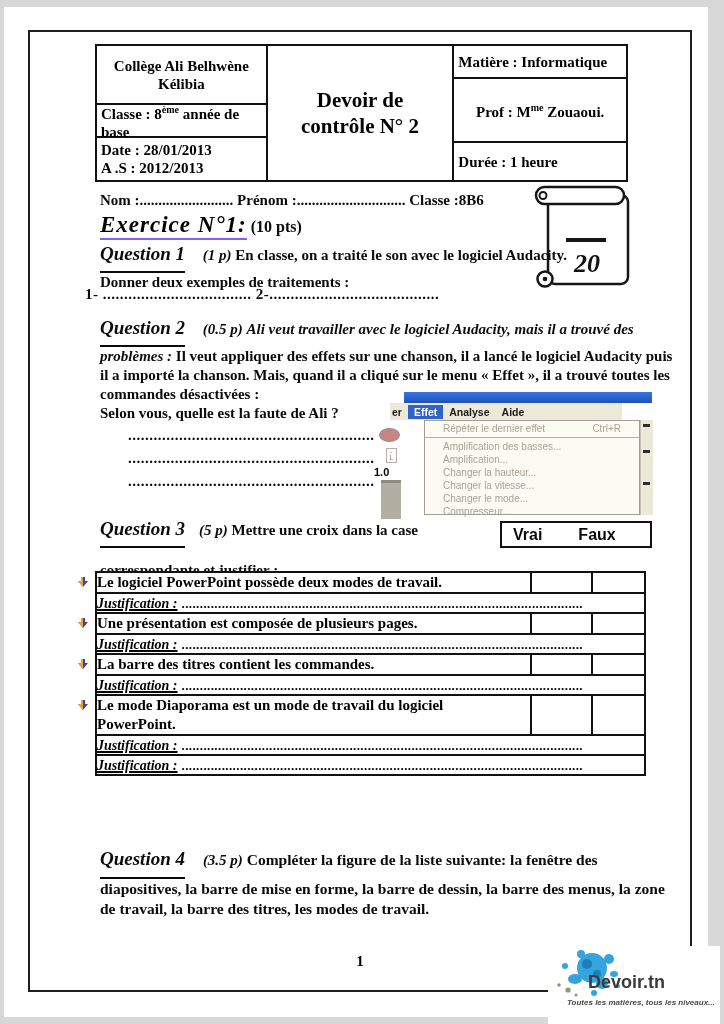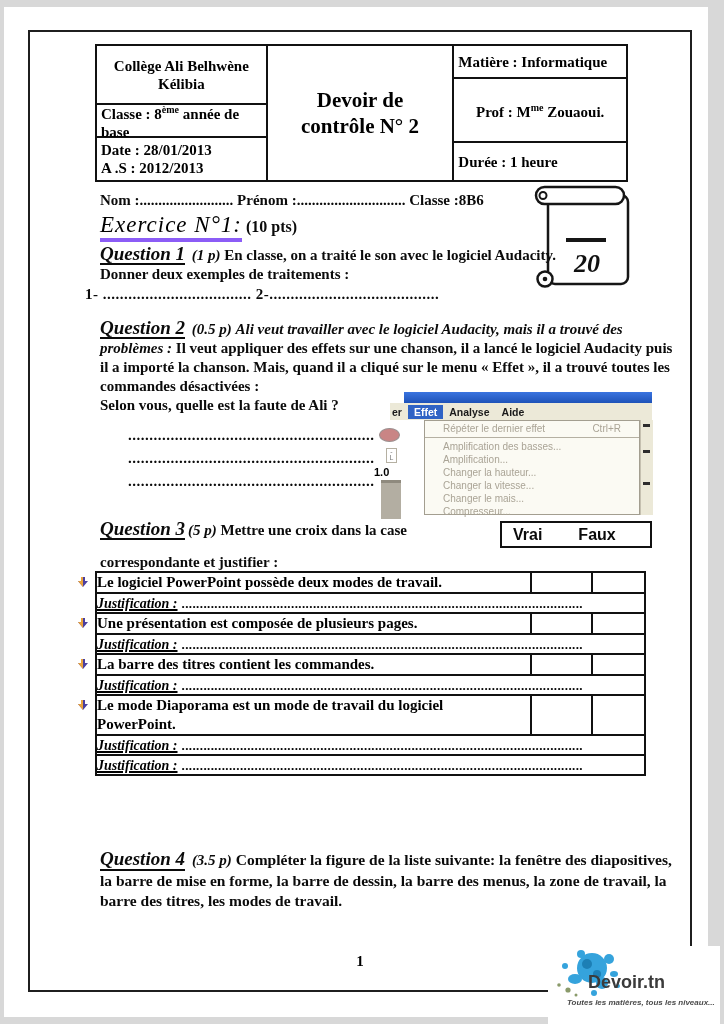--- a/index.html
+++ b/index.html
@@ -18,23 +18,23 @@
   .hdr .cell{box-sizing:border-box;font-weight:bold;font-size:15px;line-height:18px;padding:3px 4px;}
   .hdr .b-bot{border-bottom:2px solid #111;}
   .hdr .ctr{text-align:center;display:flex;flex-direction:column;justify-content:center;}
   .hdr .h1{height:64px;}
   .hdr .h2{height:33px;display:flex;align-items:center;}
   .hdr .h3{flex:1;display:flex;flex-direction:column;justify-content:center;}
   .doc-title{font-weight:bold;font-size:21px;line-height:26px;text-align:center;}
   sup{font-size:10px;}
 
   .bold15{font-weight:bold;font-size:15px;line-height:19px;color:#0b0b0b;}
-  .qhead{display:inline-block;font-weight:bold;font-style:italic;font-size:19px;border-bottom:2px solid #0b0b0b;padding-bottom:0px;margin-right:3px;}
+  .qhead{display:inline-block;font-weight:bold;font-style:italic;font-size:19px;border-bottom:2px solid #0b0b0b;padding-bottom:8px;margin-right:14px;}
   .qpts{font-weight:bold;font-style:italic;font-size:15px;}
-  .exhead{display:inline-block;font-weight:normal;font-style:italic;font-size:23px;border-bottom:4px solid #8b5cf6;letter-spacing:1px;}
+  .exhead{display:inline-block;font-weight:bold;font-style:italic;font-size:23px;border-bottom:2px solid #8b5cf6;letter-spacing:1px;}
   .dots{font-weight:bold;letter-spacing:0.5px;}
 
   
   .score{left:526px;top:182px;width:114px;height:112px;}
 
   
   .vfbox{left:500px;top:521px;width:152px;height:27px;border:2px solid #111;box-sizing:border-box;display:flex;align-items:center;background:#fff;}
   .vfbox span{font-family:"Liberation Sans",sans-serif;font-weight:bold;font-size:16px;color:#0b0b0b;}
   .vfbox .v{margin-left:11px;}
   .vfbox .f{margin-left:36px;}
@@ -46,21 +46,21 @@
   td.vcell{width:61px;}
   td.fcell{width:54px;}
   td.just{padding:2px 6px 3px 6px;white-space:nowrap;overflow:hidden;}
   .jlabel{font-weight:bold;font-style:italic;font-size:14px;text-decoration:underline;text-decoration-thickness:2px;margin-right:4px;}
   .jdots{font-weight:bold;font-size:13px;letter-spacing:0.4px;}
   .bullet{display:inline-block;vertical-align:-1px;margin-right:8px;margin-left:-20px;}
 
   
   .aud{left:374px;top:392px;width:278px;height:124px;font-family:"Liberation Sans",sans-serif;}
   .aud .titlebar{position:absolute;left:30px;top:0;width:248px;height:11px;background:linear-gradient(#3a74e0,#1e52b8);}
-  .aud .menubar{position:absolute;left:16px;top:11px;width:262px;height:17px;background:#ece9d8;display:flex;align-items:center;font-size:10.5px;color:#1a1a1a;font-weight:600;}
+  .aud .menubar{position:absolute;left:16px;top:11px;width:232px;height:17px;background:#ece9d8;display:flex;align-items:center;font-size:10.5px;color:#1a1a1a;font-weight:600;}
   .aud .menubar .m{padding:1px 6px;}
   .aud .menubar .sel{background:#2f63c5;color:#fff;}
   .aud .dropdown{position:absolute;left:50px;top:28px;width:216px;height:95px;background:#fbfaf3;border:1px solid #a39e90;box-sizing:border-box;padding-top:1px;}
   .aud .it{font-size:10px;color:#aaa496;padding:1px 4px 1px 18px;white-space:nowrap;}
   .aud .it .sc{float:right;margin-right:14px;}
   .aud .sep{height:1px;background:#b5b0a2;margin:2px 0 2px 0;}
   .aud .rstrip{position:absolute;left:266px;top:28px;width:12px;height:95px;background:#ece9d8;border-left:1px solid #c5c0b0;}
   .aud .mark{position:absolute;width:7px;height:3px;background:#2d2d2d;left:2px;}
   .aud .lstrip{position:absolute;left:0;top:28px;width:30px;height:96px;background:#fff;}
   .aud .recbtn{position:absolute;left:5px;top:8px;width:19px;height:12px;background:#c98585;border:1px solid #9a8f8f;border-radius:50%;}
@@ -163,21 +163,21 @@
       <span class="m">Analyse</span>
       <span class="m">Aide</span>
     </div>
     <div class="dropdown">
       <div class="it"><span class="sc">Ctrl+R</span><span>Répéter le dernier effet</span></div>
       <div class="sep"></div>
       <div class="it">Amplification des basses...</div>
       <div class="it">Amplification...</div>
       <div class="it">Changer la hauteur...</div>
       <div class="it">Changer la vitesse...</div>
-      <div class="it">Changer le mais...</div>
+      <div class="it">Changer le mode...</div>
       <div class="it">Compresseur...</div>
     </div>
     <div class="rstrip">
       <div class="mark" style="top:4px;"></div>
       <div class="mark" style="top:30px;"></div>
       <div class="mark" style="top:62px;"></div>
     </div>
   </div>
 
   <div class="abs bold15 dots" style="left:128px;top:424px;line-height:23px;">

